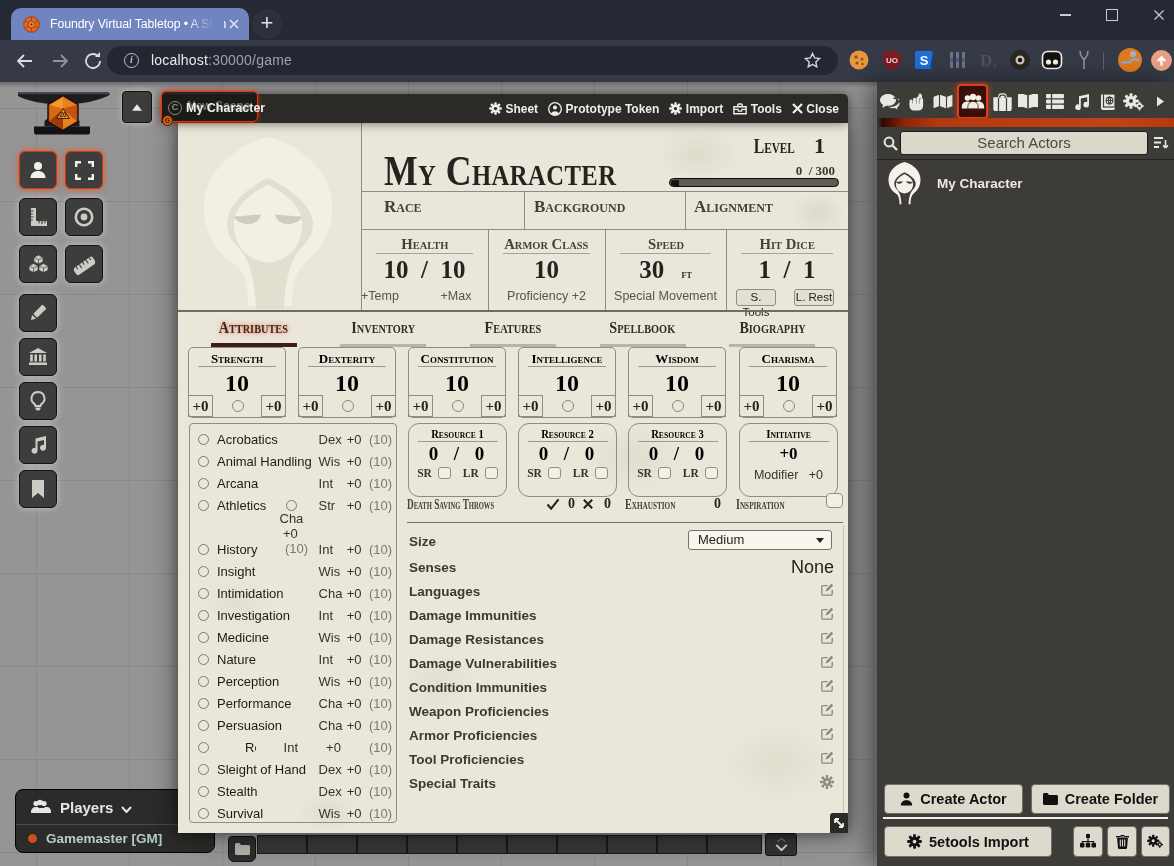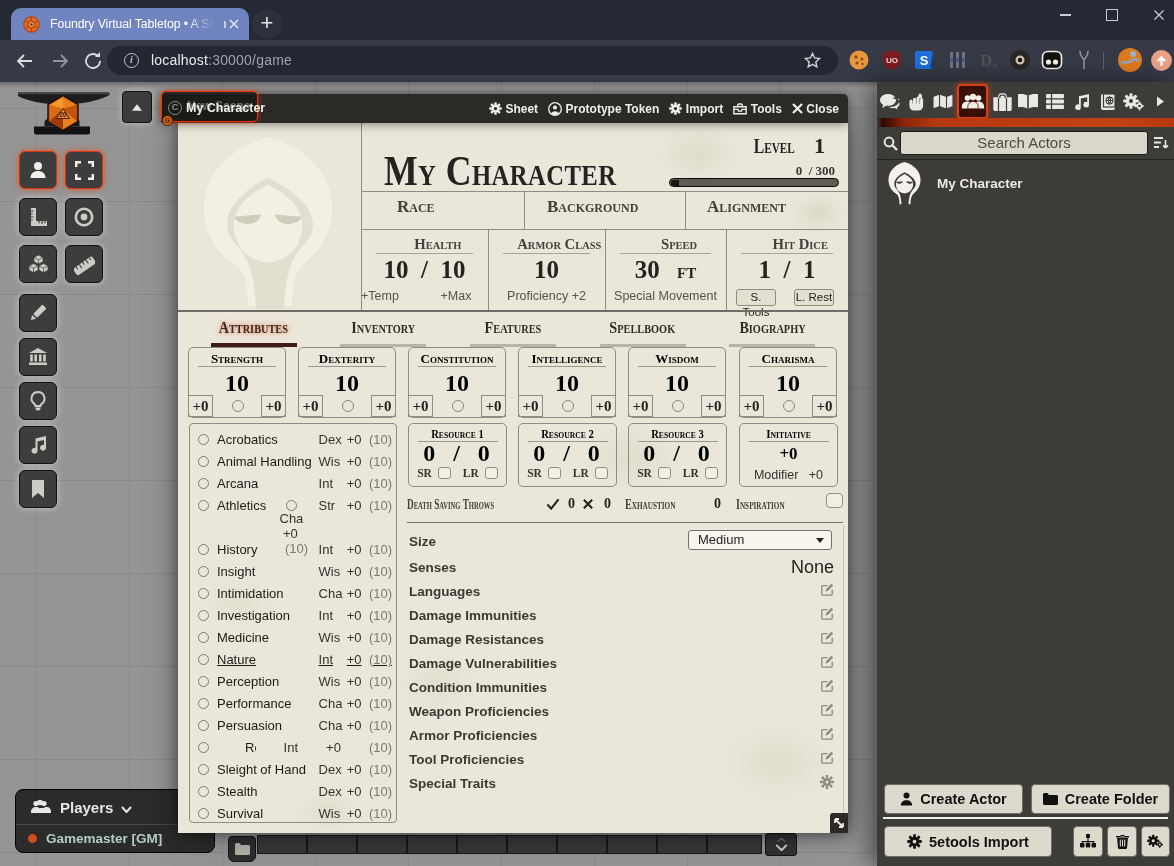--- a/index.html
+++ b/index.html
@@ -54,34 +54,34 @@
 background-image:radial-gradient(ellipse 60px 40px at 520px 30px,rgba(150,145,125,.14),rgba(150,145,125,0) 70%),radial-gradient(ellipse 40px 30px at 640px 90px,rgba(150,145,125,.16),rgba(150,145,125,0) 70%),radial-gradient(ellipse 70px 50px at 455px 335px,rgba(150,145,125,.12),rgba(150,145,125,0) 70%),radial-gradient(ellipse 55px 45px at 260px 560px,rgba(150,145,125,.10),rgba(150,145,125,0) 70%),radial-gradient(ellipse 80px 55px at 600px 640px,rgba(150,145,125,.12),rgba(150,145,125,0) 70%),radial-gradient(ellipse 50px 35px at 60px 480px,rgba(150,145,125,.10),rgba(150,145,125,0) 70%),radial-gradient(ellipse 45px 30px at 150px 690px,rgba(150,145,125,.12),rgba(150,145,125,0) 70%);}
 .serifc{font-family:"Liberation Serif",serif;font-variant:small-caps;font-weight:bold;}
 .cnd{display:inline-block;transform:scaleX(.66);transform-origin:left center;white-space:nowrap;}
 .cndr{display:inline-block;transform:scaleX(.7);transform-origin:right center;white-space:nowrap;}
 .cndc{display:inline-block;transform:scaleX(.78);transform-origin:center;white-space:nowrap;}
 #sheet .vline{background:#8e8d85;width:1px;}
 #sheet .hline{background:#8e8d85;height:1px;}
 </style>
 <style>
 
-.statlbl{font-family:"Liberation Serif",serif;font-variant:small-caps;font-weight:bold;color:#42413b;margin-left:13px;}
+.statlbl{font-family:"Liberation Serif",serif;font-variant:small-caps;font-weight:bold;color:#42413b;}
 .bigval{font-family:"Liberation Serif",serif;font-weight:bold;color:#24231f;}
 .sub{color:#55544c;font-size:12.5px;}
 .abil{position:absolute;width:98px;height:71px;border:1.5px solid #8e8d85;border-radius:5px;box-sizing:border-box;text-align:center;}
 .abil .lb{font-size:13px;line-height:15px;margin-top:3px;}
 .abil .ul{width:78px;height:1px;background:#9a998f;margin:0 auto;}
 .abil .vv{font-size:24px;line-height:24px;margin-top:4px;}
 .abil .mods{position:absolute;bottom:0;left:0;right:0;height:22px;}
 .modbox{position:absolute;width:25px;height:22px;border:1px solid #8e8d85;box-sizing:border-box;font-family:"Liberation Serif",serif;font-weight:bold;font-size:15px;line-height:20px;color:#24231f;text-align:center;}
 .profcirc{position:absolute;left:43px;top:5px;width:12px;height:12px;border:1px solid #8a8982;border-radius:50%;box-sizing:border-box;}
-.resbox{position:absolute;width:99px;height:64px;border:1.5px solid #8e8d85;border-radius:5px;box-sizing:border-box;text-align:center;}
+.resbox{position:absolute;width:99px;height:74px;border:1.5px solid #8e8d85;border-radius:11px;box-sizing:border-box;text-align:center;}
 .resbox .lb{font-size:12.5px;line-height:14px;margin-top:3px;transform:scaleX(.85);transform-origin:center;}
 .resbox .ul{width:80px;height:1px;background:#9a998f;margin:0 auto;}
-.resbox .vv{font-size:24px;line-height:23px;letter-spacing:2px;}
+.resbox .vv{font-size:19px;line-height:23px;letter-spacing:2px;}
 .srlr{display:flex;justify-content:center;gap:6px;margin-top:2px;font-size:11.5px;color:#33322d;align-items:center;font-weight:bold;}
 .cbx{width:13px;height:12px;background:#f2efe4;border:1px solid #918f85;border-radius:3px;box-sizing:border-box;}
 #skills{left:11px;top:300px;width:208px;height:400px;border:1.5px solid #8e8d85;border-radius:4px;box-sizing:border-box;}
 .skrow{position:absolute;left:8px;width:194px;height:22px;display:flex;align-items:center;font-size:13px;color:#1c1b16;}
 .skrow .circ{width:11px;height:11px;border:1px solid #7c7b72;border-radius:50%;box-sizing:border-box;margin-right:8px;flex:none;}
 .skrow .nm{width:112px;overflow:hidden;white-space:nowrap;}
 .skrow .ab{width:31px;color:#33322d;}
 .skrow .pm{width:24px;color:#33322d;}
 .skrow .ps{width:26px;color:#7a7970;text-align:right;}
 .trrow{position:absolute;left:53px;width:425px;height:24px;display:flex;align-items:center;font-size:13.5px;font-weight:bold;color:#3a3934;}
@@ -460,21 +460,21 @@
  <div class="hline abs" style="left:198px;top:130px;width:97px;background:#a5a49a;"></div>
  <div class="abs bigval" style="left:183px;top:133px;width:127px;text-align:center;font-size:25px;">10&nbsp; /&nbsp; 10</div>
  <div class="abs sub" style="left:183px;top:166px;width:76px;text-align:left;">+Temp</div>
  <div class="abs sub" style="left:240px;top:166px;width:76px;text-align:center;">+Max</div>
  <div class="abs statlbl" style="left:310px;top:112px;width:117px;text-align:center;font-size:15.5px;"><span class="cndc" style="transform:scaleX(.95)">Armor Class</span></div>
  <div class="hline abs" style="left:325px;top:130px;width:87px;background:#a5a49a;"></div>
  <div class="abs bigval" style="left:310px;top:133px;width:117px;text-align:center;font-size:25px;">10</div>
  <div class="abs sub" style="left:310px;top:166px;width:117px;text-align:center;">Proficiency +2</div>
  <div class="abs statlbl" style="left:427px;top:112px;width:121px;text-align:center;font-size:15.5px;"><span class="cndc" style="transform:scaleX(.95)">Speed</span></div>
  <div class="hline abs" style="left:442px;top:130px;width:91px;background:#a5a49a;"></div>
- <div class="abs bigval" style="left:427px;top:133px;width:121px;text-align:center;font-size:25px;">30 <span style="font-size:21px;font-variant:small-caps;margin-left:11px;">ft</span></div>
+ <div class="abs bigval" style="left:427px;top:133px;width:121px;text-align:center;font-size:25px;">30 <span style="font-size:12px;font-variant:small-caps;margin-left:11px;">ft</span></div>
  <div class="abs sub" style="left:427px;top:166px;width:121px;text-align:center;">Special Movement</div>
  <div class="abs statlbl" style="left:548px;top:112px;width:122px;text-align:center;font-size:15.5px;"><span class="cndc" style="transform:scaleX(.95)">Hit Dice</span></div>
  <div class="hline abs" style="left:563px;top:130px;width:92px;background:#a5a49a;"></div>
  <div class="abs bigval" style="left:548px;top:133px;width:122px;text-align:center;font-size:25px;">1&nbsp; /&nbsp; 1</div>
  <div class="abs" style="left:558px;top:166px;width:40px;height:17px;background:#e3e0d2;border:1px solid #8e8d85;border-radius:3px;box-sizing:border-box;font-size:11.5px;text-align:center;line-height:15px;color:#24231f;">S. Tools</div>
  <div class="abs" style="left:616px;top:166px;width:40px;height:17px;background:#e3e0d2;border:1px solid #8e8d85;border-radius:3px;box-sizing:border-box;font-size:11.5px;text-align:center;line-height:15px;color:#24231f;">L. Rest</div>
  <div class="abs" style="left:0px;top:187px;width:670px;height:1.5px;background:#6e6d65;"></div>
 
  <div id="tabsnav" class="serifc" style="color:#2e2d28;">
   <div class="t active"><i>Attributes</i><span class="un"></span></div>
@@ -609,21 +609,21 @@
           <span class="pm">+0</span>
           <span class="ps">(10)</span>
         </div>
   <div class="skrow" style="top:202px;">
           <span class="circ"></span>
           <span class="nm">Medicine</span>
           <span class="ab">Wis</span>
           <span class="pm">+0</span>
           <span class="ps">(10)</span>
         </div>
-  <div class="skrow" style="top:224px;text-decoration:underline;">
+  <div class="skrow" style="top:224px;">
           <span class="circ"></span>
           <span class="nm">Nature</span>
           <span class="ab">Int</span>
           <span class="pm">+0</span>
           <span class="ps">(10)</span>
         </div>
   <div class="skrow" style="top:246px;">
           <span class="circ"></span>
           <span class="nm">Perception</span>
           <span class="ab">Wis</span>

